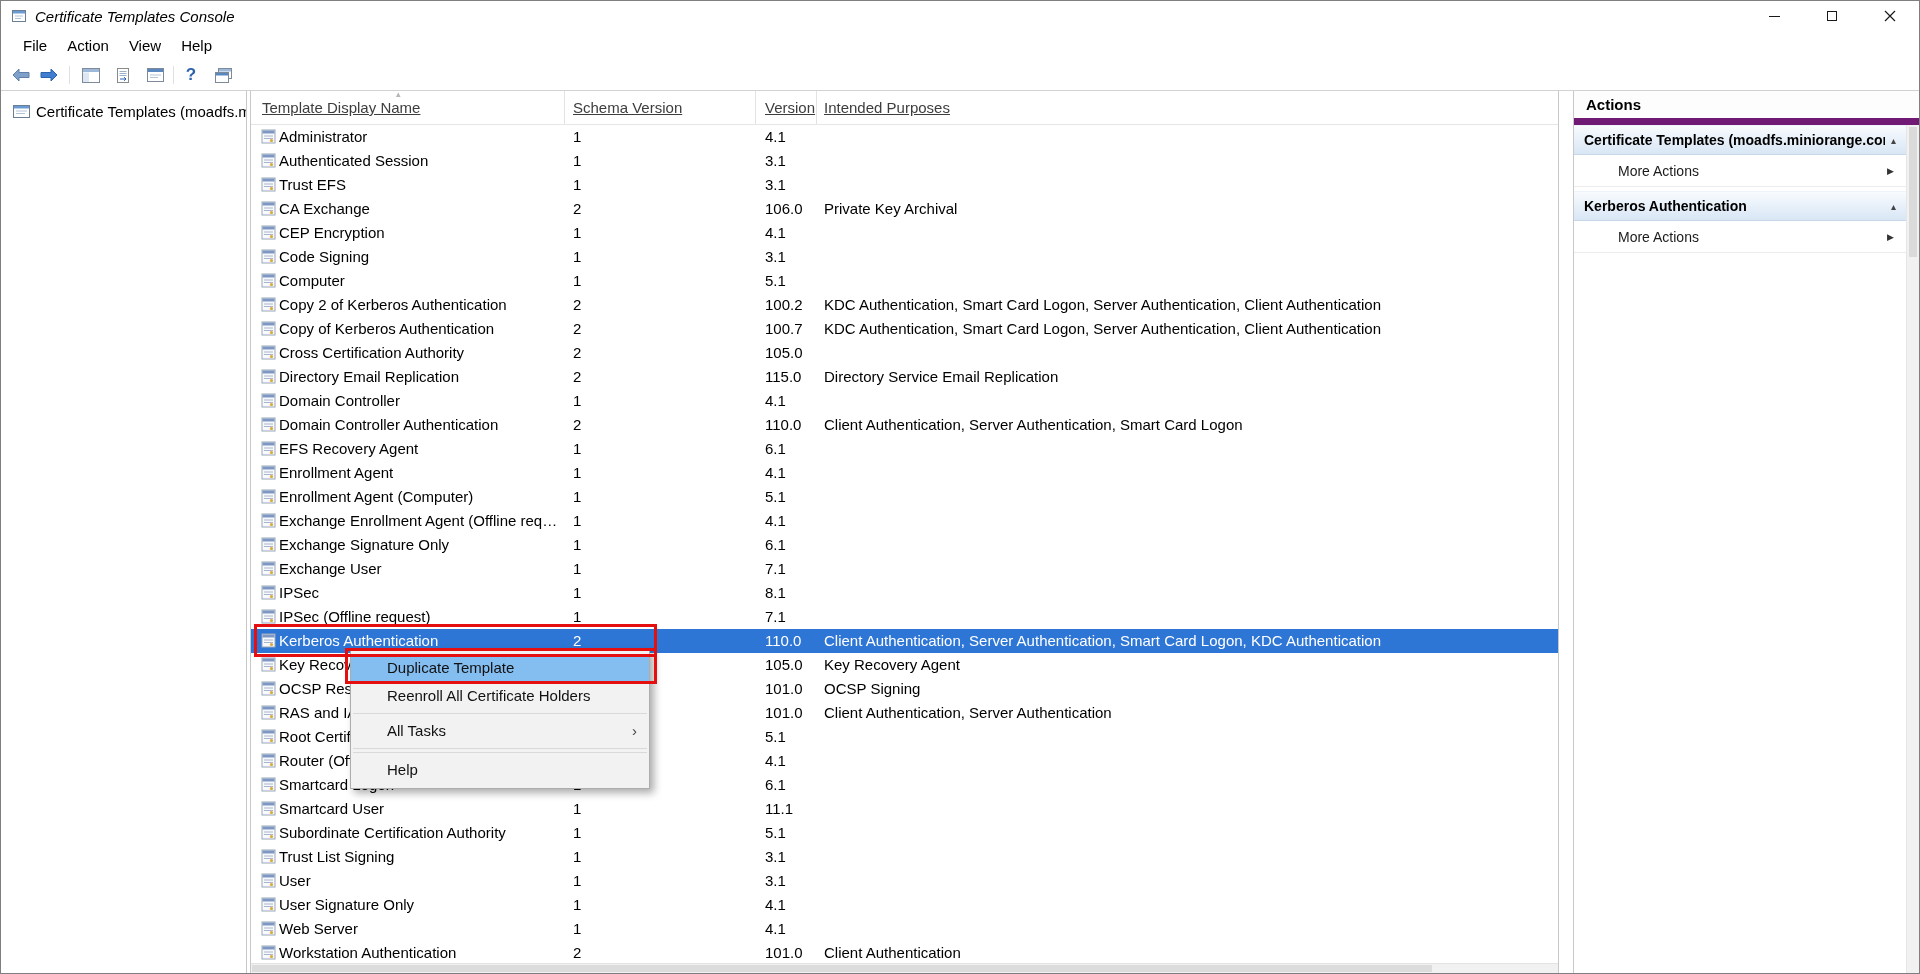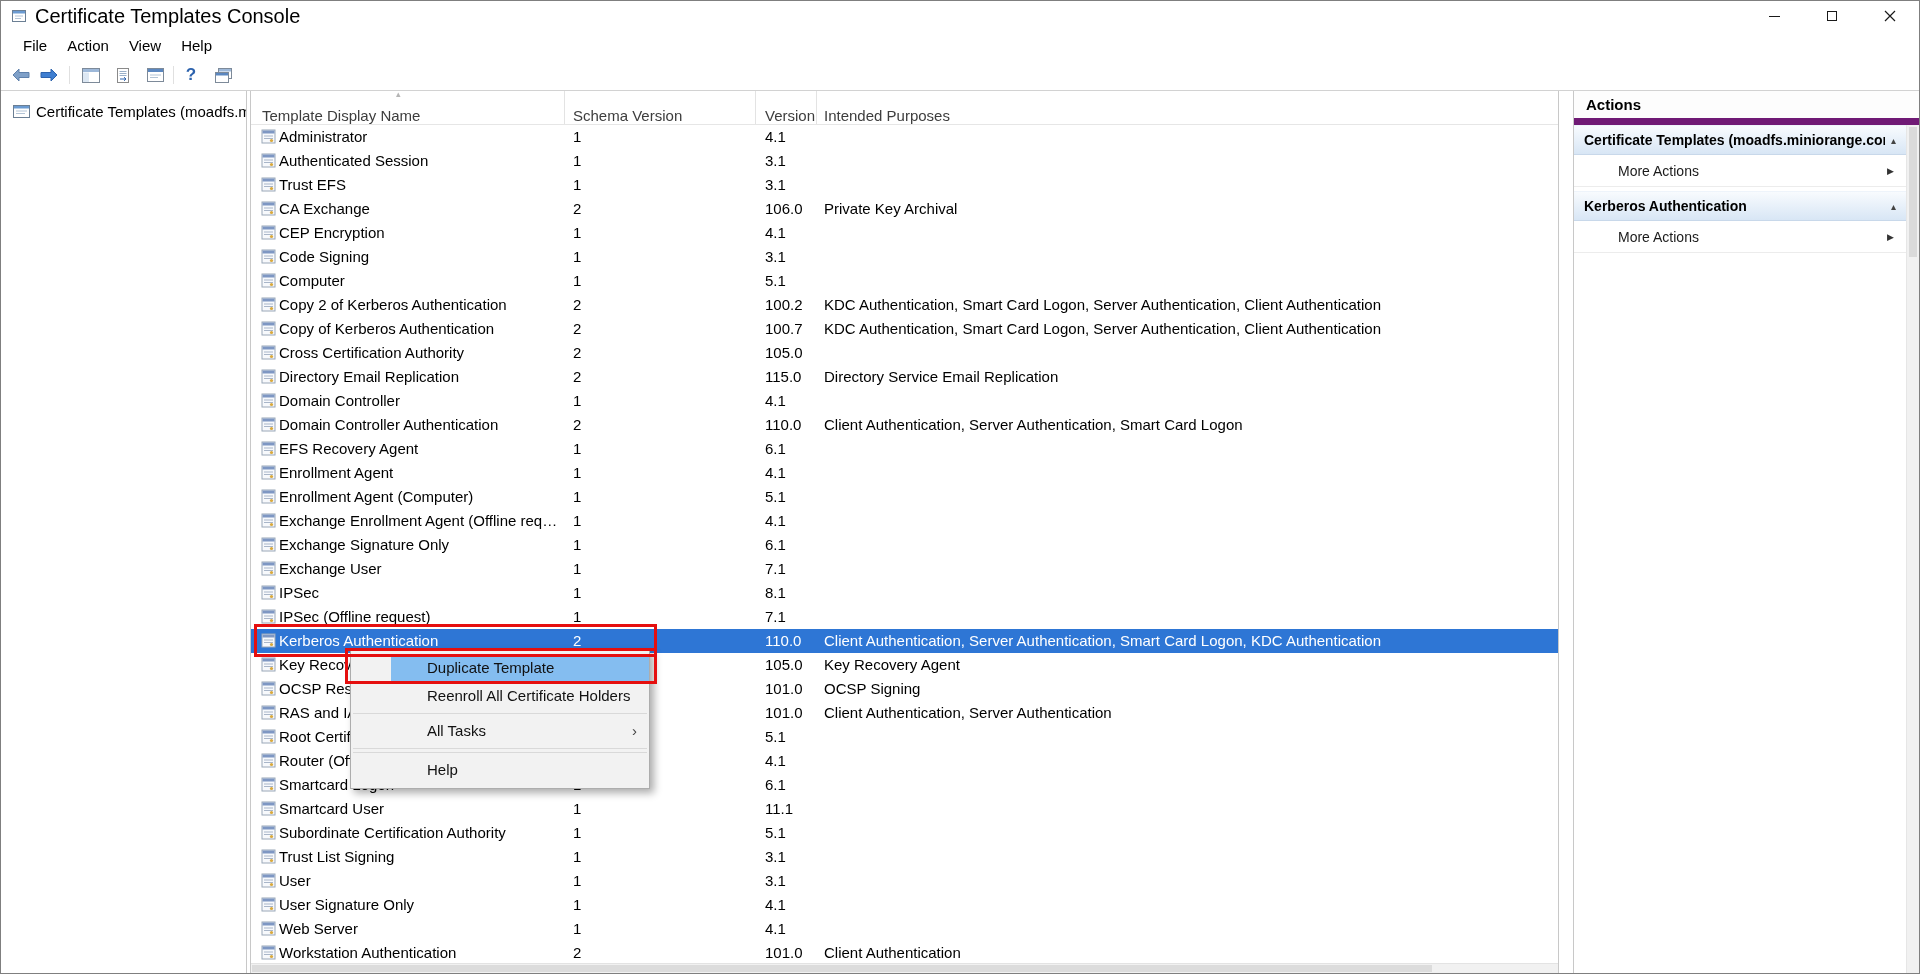--- a/index.html
+++ b/index.html
@@ -4,21 +4,21 @@
 <style>
   * { box-sizing: border-box; margin: 0; padding: 0; }
   html, body { background: #fff; }
   body { font-family: "Liberation Sans", "DejaVu Sans", sans-serif; font-size: 15px; color: #000; }
 
   .window { position: relative; width: 1920px; height: 974px; background: #fff; border: 1px solid #7f7f7f; overflow: hidden; }
 
   
   .titlebar { height: 30px; display: flex; align-items: center; background: #fff; }
   .app-icon { margin: 0 8px 0 10px; display: inline-flex; }
-  .title { font-size: 20px; white-space: nowrap; }
+  .title { font-size: 15px; white-space: nowrap; font-style: italic; }
   .win-buttons { margin-left: auto; display: flex; height: 30px; }
   .win-btn { width: 58px; height: 30px; display: flex; align-items: center; justify-content: center; }
   .glyph-min { width: 11px; height: 1px; background: #1a1a1a; display: block; }
   .glyph-max { width: 10px; height: 10px; border: 1px solid #1a1a1a; display: block; }
 
   
   .menubar { height: 28px; display: flex; align-items: center; padding-left: 12px; background: #fff; }
   .menu-item { padding: 0 10px; height: 100%; display: flex; align-items: center; cursor: default; }
 
   
@@ -31,21 +31,21 @@
   .help-glyph { font-weight: bold; font-size: 17px; color: #2c62ad; }
 
   
   .tree-pane { position: absolute; top: 90px; left: 0; width: 246px; bottom: 0; background: #fff; border-right: 1px solid #c8c8c8; overflow: hidden; }
   .tree-item { margin-top: 8px; height: 24px; display: flex; align-items: center; padding-left: 12px; }
   .tree-icon { display: inline-flex; margin-right: 6px; flex: none; }
   .tree-label { white-space: nowrap; overflow: hidden; }
 
   .list-pane { position: absolute; top: 90px; left: 249px; width: 1309px; bottom: 0; background: #fff; border-left: 1px solid #c8c8c8; border-right: 1px solid #c8c8c8; overflow: hidden; }
   .list-header { position: relative; height: 34px; border-bottom: 1px solid #e6e6e6; color: #3d3d3d; }
-  .col-cell { position: absolute; top: 0; bottom: 0; display: flex; align-items: flex-end; border-right: 1px solid #e3e3e3; overflow: hidden; white-space: nowrap; }
+  .col-cell { position: absolute; top: 0; bottom: 0; display: flex; align-items: center; border-right: 1px solid #e3e3e3; overflow: hidden; white-space: nowrap; text-decoration: underline; }
   .col-0 { left: 0; width: 314px; padding-left: 11px; }
   .col-1 { left: 314px; width: 191px; padding-left: 8px; }
   .col-2 { left: 505px; width: 61px; padding-left: 9px; }
   .col-3 { left: 566px; width: 640px; padding-left: 7px; border-right: none; }
   .sort-indicator { position: absolute; left: 145px; top: -2px; font-size: 9px; color: #b5b5b5; }
 
   .list-body { position: absolute; top: 34px; left: 0; right: 0; bottom: 10px; overflow: hidden; }
   .list-row { position: relative; height: 24px; background: #fff; }
   .list-row.selected { background: #2e76d5; color: #fff; }
   .row-icon { position: absolute; left: 10px; top: 4px; display: inline-flex; }
@@ -65,21 +65,21 @@
   .section-header { height: 30px; display: flex; align-items: center; padding: 0 10px; background: linear-gradient(#f8fbfe, #d8e6f5); border-top: 1px solid #eef4fb; border-bottom: 1px solid #c8d8ea; font-weight: bold; font-size: 14px; }
   .sh-label { white-space: nowrap; overflow: hidden; }
   .collapse-icon { margin-left: auto; padding-left: 6px; font-size: 10px; color: #444; flex: none; }
   .action-item { height: 32px; display: flex; align-items: center; padding-left: 44px; font-size: 14px; color: #1a1a1a; border-bottom: 1px solid #ececec; position: relative; }
   .ai-arrow { position: absolute; right: 12px; font-size: 9px; color: #333; }
   .actions-scrollbar { position: absolute; top: 34px; right: 0; width: 13px; bottom: 0; background: #f1f1f1; border-left: 1px solid #e6e6e6; }
   .a-thumb { margin: 2px; height: 130px; background: #dadada; }
 
   
   .context-menu { position: absolute; left: 349px; top: 648px; width: 300px; background: #f2f2f2; border: 1px solid #adadad; box-shadow: 4px 4px 8px rgba(0,0,0,0.33); padding: 4px 0; z-index: 50; }
-  .ctx-item { height: 28px; line-height: 28px; padding-left: 36px; position: relative; color: #111; cursor: default; margin-left: 40px; }
+  .ctx-item { height: 28px; line-height: 28px; padding-left: 36px; position: relative; color: #111; cursor: default; }
   .ctx-item.highlighted { background: #84bdf0; }
   .ctx-item.bold { font-weight: bold; }
   .ctx-arrow { position: absolute; right: 12px; top: 0; font-size: 15px; color: #444; }
   .ctx-sep { height: 1px; background: #d9d9d9; margin: 3px 2px; }
 
   
   .red-rect { position: absolute; border: 3px solid #e50f0f; z-index: 60; pointer-events: none; }
   .rect-row { left: 253px; top: 623px; width: 403px; height: 33px; }
   .rect-menu { left: 344px; top: 647px; width: 312px; height: 36px; }
 </style>

